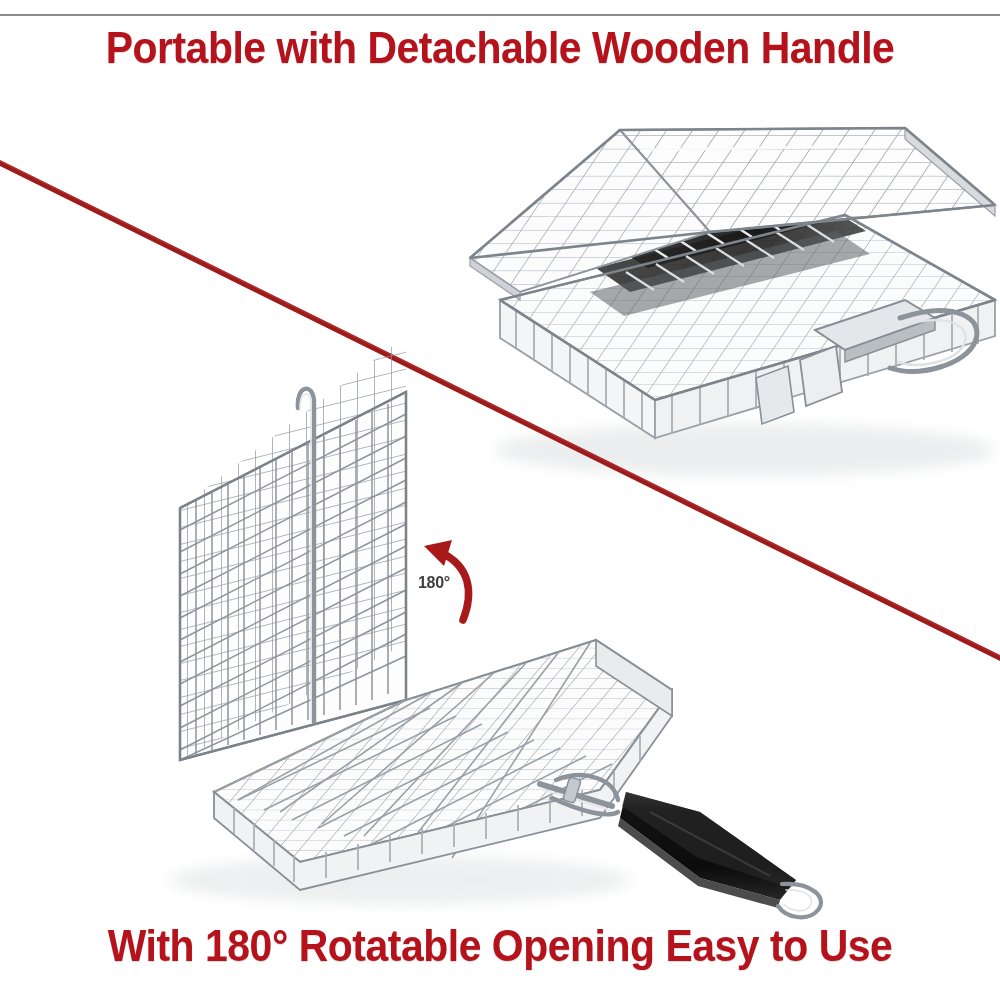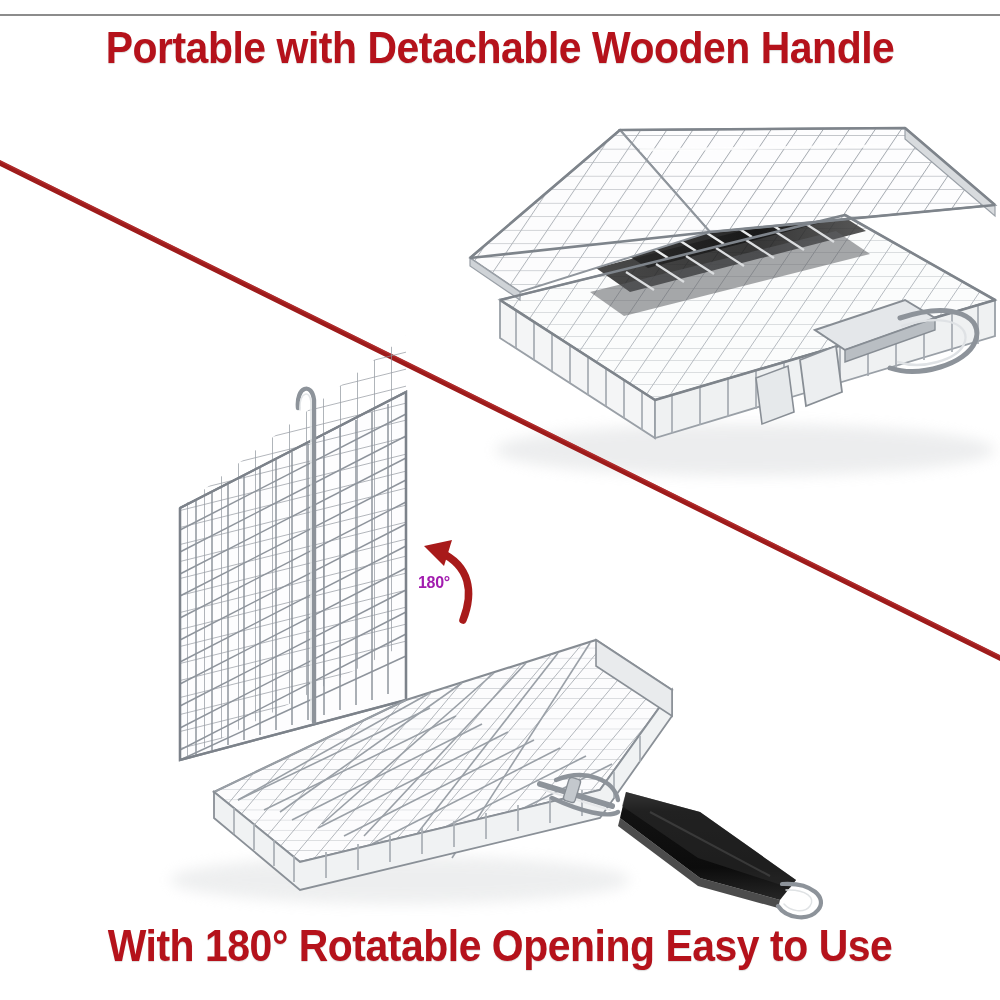--- a/index.html
+++ b/index.html
@@ -54,21 +54,21 @@
     left: 0;
     top: 0;
     width: 1000px;
     height: 1000px;
   }
   .rot-label {
     position: absolute;
     font-family: "Liberation Sans", sans-serif;
     font-weight: bold;
     font-size: 16px;
-    color: #a21caf;
+    color: #404040;
     letter-spacing: -0.3px;
   }
 </style>
 </head>
 <body>
 
 <div id="scene">
 
   <div class="top-rule"></div>
 

